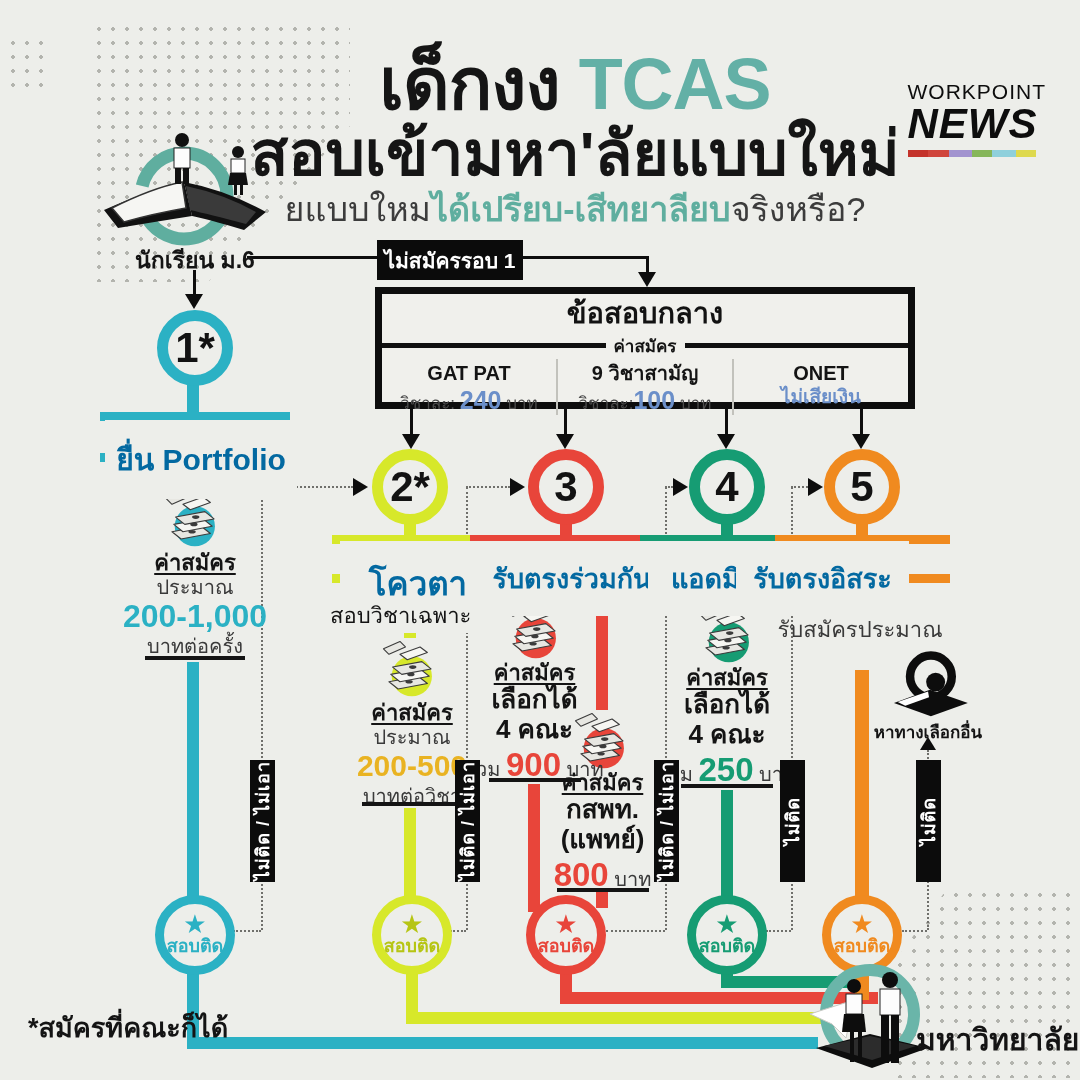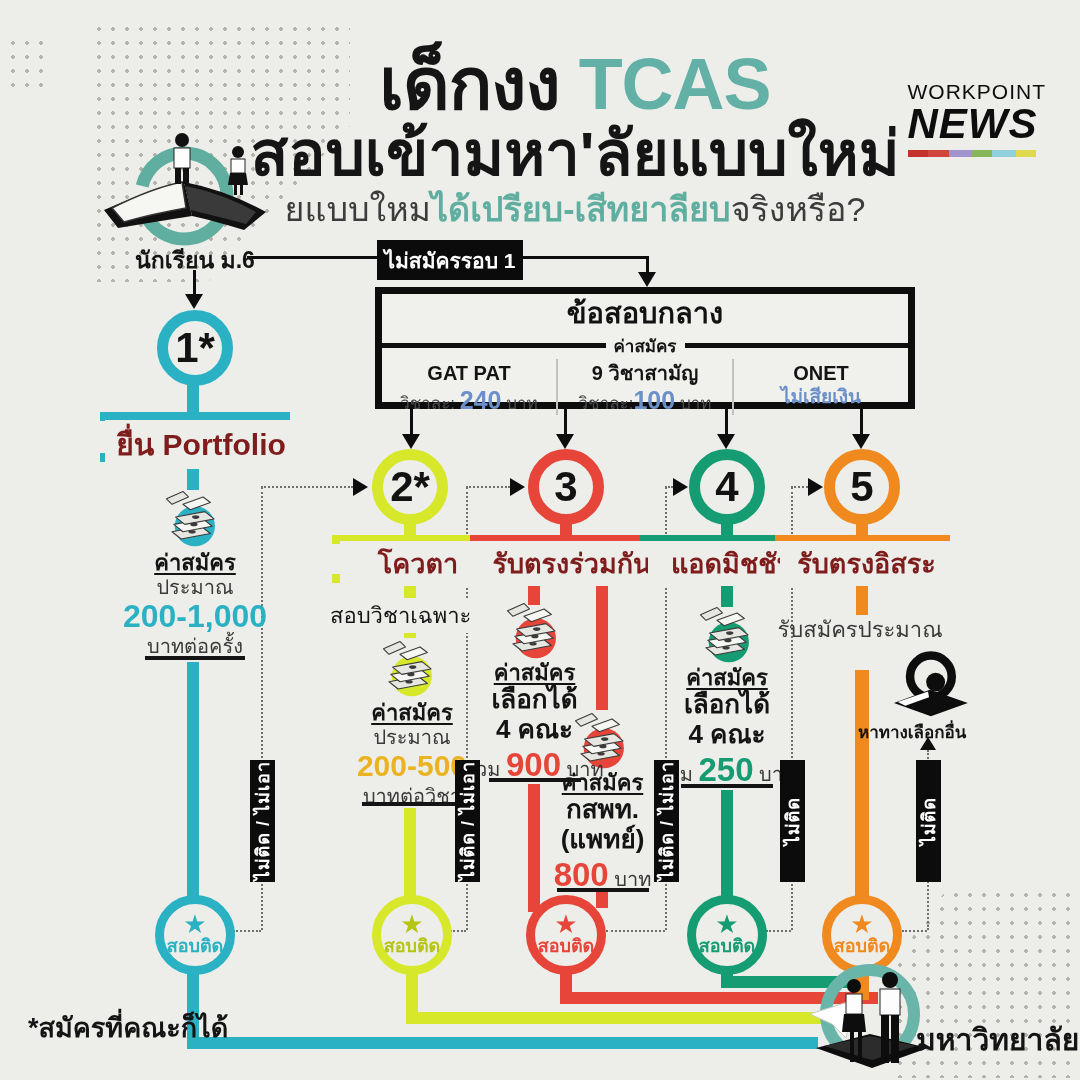--- a/index.html
+++ b/index.html
@@ -28,21 +28,21 @@
   .thinv{position:absolute;width:3px;background:#0d0d0d;z-index:2;}
   .thinh{position:absolute;height:3px;background:#0d0d0d;z-index:2;}
   .dotv{position:absolute;width:0;border-left:2px dotted #6f6f6b;z-index:1;}
   .doth{position:absolute;height:0;border-top:2px dotted #6f6f6b;z-index:1;}
   .arr-d{position:absolute;width:0;height:0;border-left:9px solid transparent;border-right:9px solid transparent;border-top:15px solid #0d0d0d;z-index:3;}
   .arr-r{position:absolute;width:0;height:0;border-top:9px solid transparent;border-bottom:9px solid transparent;border-left:15px solid #0d0d0d;z-index:3;}
   .arr-u{position:absolute;width:0;height:0;border-left:8px solid transparent;border-right:8px solid transparent;border-bottom:13px solid #0d0d0d;z-index:3;}
 
   .round{position:absolute;width:76px;height:76px;border-radius:50%;border:11px solid;background:#edeeea;display:flex;align-items:center;justify-content:center;font-size:42px;font-weight:800;color:#121212;z-index:4;box-sizing:border-box;}
   .nbar{position:absolute;height:9px;z-index:3;}
-  .rname{position:absolute;z-index:4;font-weight:800;color:#7f1d1d;text-align:center;background:#edeeea;padding:1px 6px;white-space:nowrap;}
+  .rname{position:absolute;z-index:4;font-weight:800;color:#0369a1;text-align:center;background:#edeeea;padding:16px 6px;white-space:nowrap;}
 
   .feeblock{position:absolute;z-index:4;text-align:center;color:#2e2e2e;}
   .fee-title{font-size:22px;font-weight:800;color:#141414;text-decoration:underline;text-underline-offset:3px;line-height:1.15;}
   .fee-line{font-size:20px;line-height:1.2;color:#3a3a3a;}
   .fee-big{font-size:26px;font-weight:800;color:#141414;line-height:1.15;}
   .fee-val{font-weight:800;}
   .blackline{position:absolute;height:4px;background:#141414;z-index:4;}
 
   .pass{position:absolute;width:80px;height:80px;border-radius:50%;border:9px solid;background:#edeeea;display:flex;flex-direction:column;align-items:center;justify-content:center;z-index:5;box-sizing:border-box;}
   .pass .st{font-size:26px;line-height:0.9;}
@@ -220,21 +220,21 @@
     <div class="fee-line">บาทต่อครั้ง</div>
   </div>
   <div class="blackline" style="left:145px;top:656px;width:100px;"></div>
   <div class="vline" style="left:187px;top:662px;height:235px;background:#2bb1c4;"></div>
 
   <div class="round" style="left:372px;top:449px;border-color:#d7e82a;">
       <span>2*</span>
     </div>
   <div class="vline" style="left:404px;top:523px;height:14px;background:#d7e82a;"></div>
   <div class="nbar" style="left:332px;top:535px;width:160px;background:#d7e82a;"></div>
-  <div class="rname" style="left:340px;top:541px;width:144px;font-size:27px;">โควตา</div>
+  <div class="rname" style="left:340px;top:541px;width:144px;font-size:33px;">โควตา</div>
   <div class="nbar" style="left:332px;top:574px;width:160px;background:#d7e82a;"></div>
   <div class="vline" style="left:404px;top:583px;height:55px;background:#d7e82a;"></div>
   <div class="plain" style="left:330px;top:598px;width:164px;text-align:left;font-size:22px;background:#edeeea;z-index:4;">สอบวิชาเฉพาะ</div>
   <svg class="money" style="left:378px;top:636px;color:#d7e82a;">
       <use href="#money"></use>
     </svg>
   <div class="feeblock" style="left:330px;top:700px;width:164px;">
     <div class="fee-title">ค่าสมัคร</div>
     <div class="fee-line">ประมาณ</div>
     <div class="fee-val" style="font-size:30px;color:#e9b322;line-height:1.15;">200-500</div>
@@ -295,35 +295,35 @@
     <div class="fee-line"><span>รวม</span> <span class="fee-val" style="font-size:33px;color:#169c73;">250</span> <span>บาท</span></div>
   </div>
   <div class="blackline" style="left:681px;top:784px;width:92px;"></div>
   <div class="vline" style="left:721px;top:790px;height:107px;background:#169c73;"></div>
 
   <div class="round" style="left:824px;top:449px;border-color:#f08a1f;">
       <span>5</span>
     </div>
   <div class="vline" style="left:856px;top:523px;height:14px;background:#f08a1f;"></div>
   <div class="nbar" style="left:775px;top:535px;width:175px;background:#f08a1f;"></div>
-  <div class="rname" style="left:780px;top:541px;width:161px;font-size:27px;">รับตรงอิสระ</div>
+  <div class="rname" style="left:736px;top:541px;width:161px;font-size:27px;">รับตรงอิสระ</div>
   <div class="nbar" style="left:775px;top:574px;width:175px;background:#f08a1f;"></div>
   <div class="vline" style="left:856px;top:583px;height:32px;background:#f08a1f;"></div>
   <div class="feeblock" style="left:770px;top:617px;width:180px;">
     <div class="fee-line" style="font-size:22px;">รับสมัครประมาณ</div>
   </div>
   <div class="vline" style="left:855px;top:670px;height:227px;width:14px;background:#f08a1f;"></div>
 
   <svg class="illus" style="left:886px;top:648px;" width="86" height="72" viewBox="0 0 90 76">
     <circle cx="47" cy="30" r="22" fill="none" stroke="#0d0d0d" stroke-width="9"></circle>
     <circle cx="52" cy="36" r="10" fill="#0d0d0d"></circle>
     <path d="M8 58 L46 44 L86 58 L47 72 Z" fill="#0d0d0d"></path>
     <path d="M12 57 L44 46 L45 52 L20 61 Z" fill="#fff"></path>
   </svg>
-  <div class="plain" style="left:858px;top:718px;width:140px;text-align:left;font-size:17px;font-weight:700;">หาทางเลือกอื่น</div>
+  <div class="plain" style="left:858px;top:718px;width:140px;text-align:center;font-size:17px;font-weight:700;">หาทางเลือกอื่น</div>
 
   <div class="banner" style="left:250px;top:760px;height:122px;">
       <span>ไม่ติด / ไม่เอา</span>
     </div>
   <div class="banner" style="left:455px;top:760px;height:122px;">
       <span>ไม่ติด / ไม่เอา</span>
     </div>
   <div class="banner" style="left:654px;top:760px;height:122px;">
       <span>ไม่ติด / ไม่เอา</span>
     </div>

